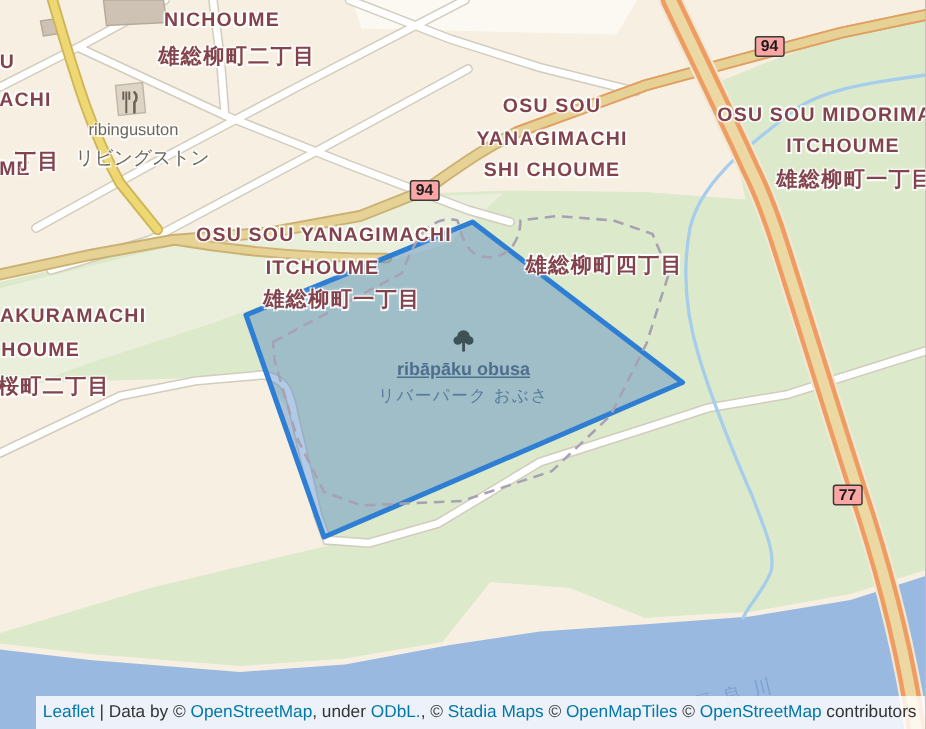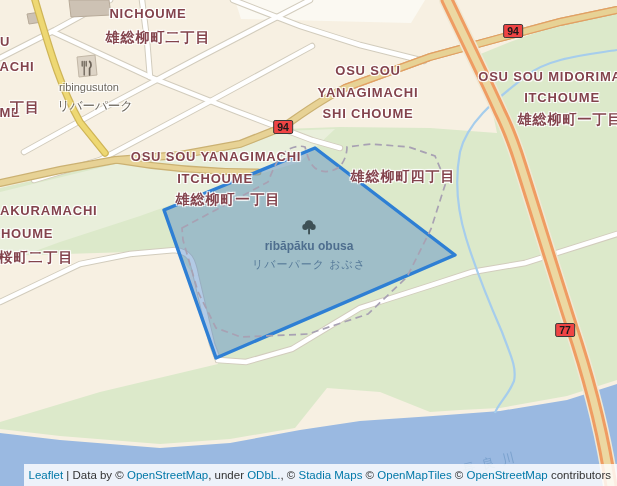--- a/index.html
+++ b/index.html
@@ -9,21 +9,21 @@
   .maplabel{position:absolute;transform:translate(-50%,-50%);white-space:nowrap;pointer-events:none;
     text-shadow:-1px -1px 0 rgba(255,255,255,.85),1px -1px 0 rgba(255,255,255,.85),
                 -1px 1px 0 rgba(255,255,255,.85),1px 1px 0 rgba(255,255,255,.85),0 0 3px rgba(255,255,255,.9);}
   .place   {font-size:13px;font-weight:bold;letter-spacing:.8px;color:#83434c;}
   .place-ja{font-size:14px;font-weight:bold;letter-spacing:1px;color:#83434c;padding-left:20px;}
   .poi     {font-size:11px;color:#6c675e;}
   .poi-ja  {font-size:12.5px;color:#6c675e;}
   .park    {font-size:12px;font-weight:600;color:#4e6e8e;text-shadow:none;}
   .park-ja {font-size:11px;color:#567a99;letter-spacing:1px;text-shadow:none;}
   .river   {font-size:13px;color:#7ba2ce;letter-spacing:7px;text-shadow:none;}
-  .shield{position:absolute;transform:translate(-50%,-50%);background:#ef4444;border:1.6px solid #3a3a3a;
+  .shield{position:absolute;transform:translate(-50%,-50%);background:#fca5a5;border:1.6px solid #3a3a3a;
     border-radius:2px;font-size:10.5px;font-weight:bold;color:#1a1a1a;line-height:12px;
     padding:0 3px;font-family:"Liberation Sans",sans-serif;}
   #attribution{position:absolute;right:0;bottom:0;height:22px;line-height:22px;
     background:rgba(255,255,255,.82);padding:0 6px 0 5px;font-size:11.5px;color:#333;
     white-space:nowrap;z-index:50;}
   #attribution a{color:#0078a8;text-decoration:none;cursor:pointer;}
 </style>
 </head>
 <body>
 
@@ -115,35 +115,35 @@
   </svg>
 
   <div id="labels">
       <div class="maplabel place" style="left: 148px; top: 13px;">NICHOUME</div>
       <div class="maplabel place-ja" style="left: 148px; top: 38px;">雄総柳町二丁目</div>
       <div class="maplabel place" style="left: 5px; top: 41px;">U</div>
       <div class="maplabel place" style="left: 17px; top: 66px;">ACHI</div>
       <div class="maplabel place" style="left: 10px; top: 88px; margin-top: 24px;">ME</div>
       <div class="maplabel place-ja" style="left: 15px; top: 108px;">丁目</div>
       <div class="maplabel poi" style="left: 89px; top: 87px;">ribingusuton</div>
-      <div class="maplabel poi-ja" style="left: 95px; top: 106px;">リバーパーク</div>
+      <div class="maplabel poi-ja" style="left: 95px; top: 106px;">リビングストン</div>
       <div class="maplabel place" style="left: 368px; top: 70px;">OSU SOU</div>
       <div class="maplabel place" style="left: 368px; top: 92px;">YANAGIMACHI</div>
       <div class="maplabel place" style="left: 368px; top: 113px;">SHI CHOUME</div>
       <div class="maplabel place-ja" style="left: 393px; top: 133px; margin-top: 44px;">雄総柳町四丁目</div>
       <div class="maplabel place" style="left: 550px; top: 76px;">OSU SOU MIDORIMA</div>
       <div class="maplabel place" style="left: 562px; top: 97px;">ITCHOUME</div>
       <div class="maplabel place-ja" style="left: 560px; top: 120px;">雄総柳町一丁目</div>
       <div class="maplabel place" style="left: 216px; top: 156px;">OSU SOU YANAGIMACHI</div>
       <div class="maplabel place" style="left: 215px; top: 178px;">ITCHOUME</div>
       <div class="maplabel place-ja" style="left: 218px; top: 200px;">雄総柳町一丁目</div>
       <div class="maplabel place" style="left: 44px; top: 210px;">SAKURAMACHI</div>
       <div class="maplabel place" style="left: 22px; top: 233px;">CHOUME</div>
       <div class="maplabel place-ja" style="left: 26px; top: 258px;">桜町二丁目</div>
-      <div class="maplabel park" style="left: 309px; top: 246px;">ribāpāku obusa</div>
+      <div class="maplabel park" style="left: 309px; top: 246px; text-decoration: underline;">ribāpāku obusa</div>
       <div class="maplabel park-ja" style="left: 309px; top: 264px;">リバーパーク おぶさ</div>
       <div class="maplabel river" style="left: 492px; top: 463px; transform: translate(-50%, -50%) rotate(-14deg);">長良川</div>
       <div class="shield" style="left: 283px; top: 127px;">94</div>
       <div class="shield" style="left: 513px; top: 31px;">94</div>
       <div class="shield" style="left: 565px; top: 330px;">77</div>
     </div>
 
   <div id="attribution"><a>Leaflet</a><span> | Data by © </span><a>OpenStreetMap</a><span>, under </span><a>ODbL.</a><span>, © </span><a>Stadia Maps</a><span> © </span><a>OpenMapTiles</a><span> © </span><a>OpenStreetMap</a><span> contributors</span></div>
 </div>
 

